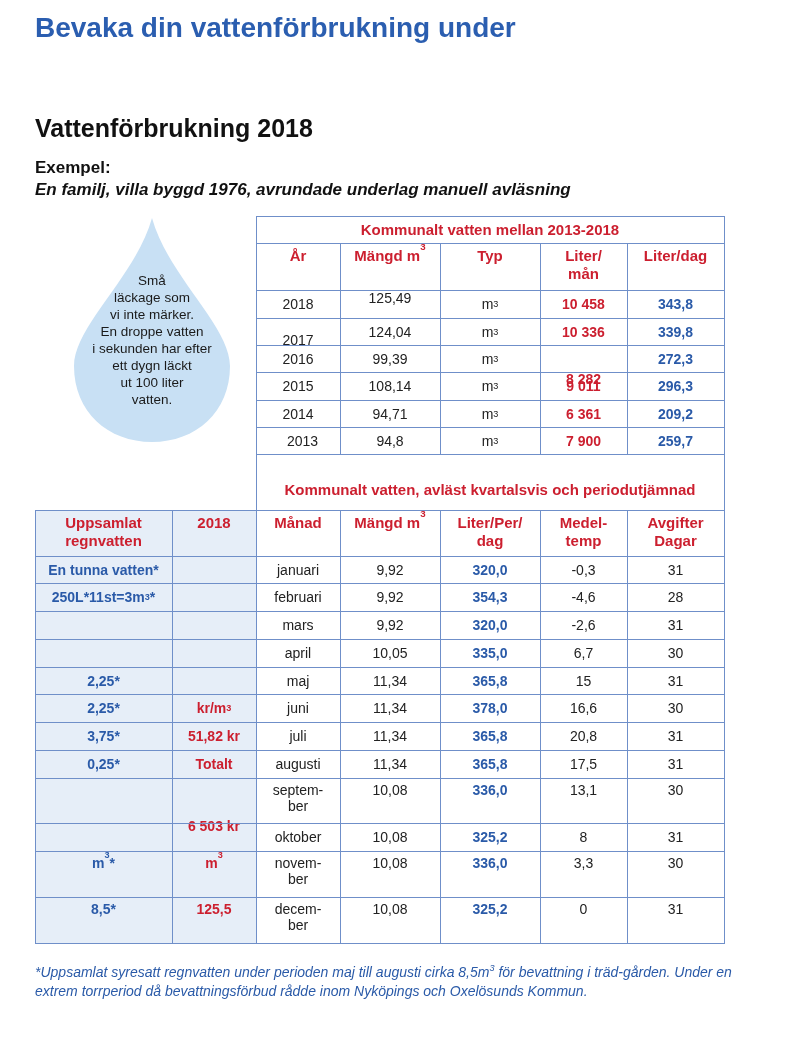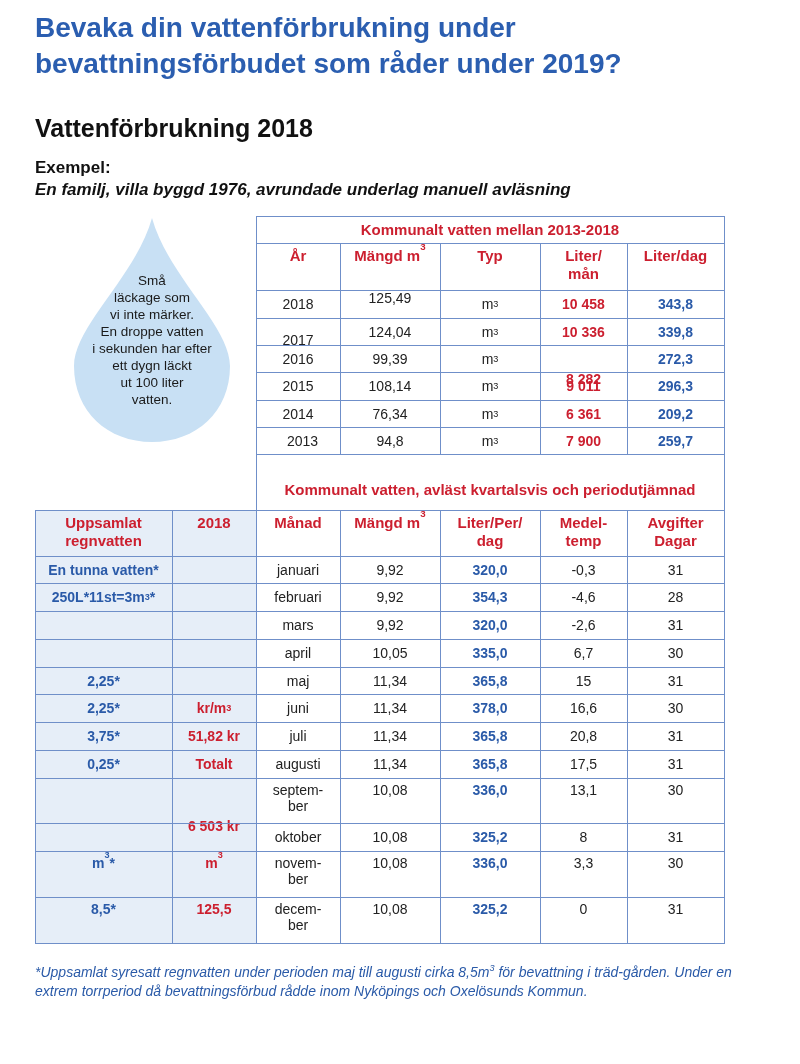--- a/index.html
+++ b/index.html
@@ -24,21 +24,20 @@
   .shade { position: absolute; background: #e6eef8; }
 
   .footnote { position: absolute; left: 35px; top: 963px; width: 720px; font-size: 14px; line-height: 19px; font-style: italic; color: #2a5aa8; }
   sup { font-size: 0.65em; vertical-align: super; line-height: 0; }
 </style>
 </head>
 <body>
 
 <div class="title">
   <div>Bevaka din vattenförbrukning under</div>
-  <div>bevattningsförbudet som råder under 2019?</div>
 </div>
 <div class="subtitle">Vattenförbrukning 2018</div>
 <div class="example-label">Exempel:</div>
 <div class="example-text">En familj, villa byggd 1976, avrundade underlag manuell avläsning</div>
 
 <div class="drop">
   <svg width="160" height="228" viewBox="0 0 160 228">
     <path d="M80 2 C 96 60, 158 110, 158 150 C 158 196, 124 226, 80 226 C 36 226, 2 196, 2 150 C 2 110, 64 60, 80 2 Z" fill="#c8e0f4"></path>
   </svg>
   <div class="drop-text" id="drop-text">
@@ -74,21 +73,21 @@
     <div class="cell " style="left: 340px; top: 345px; width: 100px; height: 27px;">99,39</div>
     <div class="cell " style="left: 440px; top: 345px; width: 100px; height: 27px;">m<sup>3</sup></div>
     <div class="cell red" style="left: 540px; top: 345px; width: 87px; height: 27px; margin-top: 20px;">8 282</div>
     <div class="cell blue" style="left: 627px; top: 345px; width: 97px; height: 27px;">272,3</div>
     <div class="cell " style="left: 256px; top: 372px; width: 84px; height: 28px;">2015</div>
     <div class="cell " style="left: 340px; top: 372px; width: 100px; height: 28px;">108,14</div>
     <div class="cell " style="left: 440px; top: 372px; width: 100px; height: 28px;">m<sup>3</sup></div>
     <div class="cell red" style="left: 540px; top: 372px; width: 87px; height: 28px;">9 011</div>
     <div class="cell blue" style="left: 627px; top: 372px; width: 97px; height: 28px;">296,3</div>
     <div class="cell " style="left: 256px; top: 400px; width: 84px; height: 27px;">2014</div>
-    <div class="cell " style="left: 340px; top: 400px; width: 100px; height: 27px;">76,34</div>
+    <div class="cell " style="left: 340px; top: 400px; width: 100px; height: 27px;">94,71</div>
     <div class="cell " style="left: 440px; top: 400px; width: 100px; height: 27px;">m<sup>3</sup></div>
     <div class="cell red" style="left: 540px; top: 400px; width: 87px; height: 27px;">6 361</div>
     <div class="cell blue" style="left: 627px; top: 400px; width: 97px; height: 27px;">209,2</div>
     <div class="cell " style="left: 256px; top: 427px; width: 84px; height: 27px; padding-left: 9px;">2013</div>
     <div class="cell " style="left: 340px; top: 427px; width: 100px; height: 27px;">94,8</div>
     <div class="cell " style="left: 440px; top: 427px; width: 100px; height: 27px;">m<sup>3</sup></div>
     <div class="cell red" style="left: 540px; top: 427px; width: 87px; height: 27px;">7 900</div>
     <div class="cell blue" style="left: 627px; top: 427px; width: 97px; height: 27px;">259,7</div>
     <div class="grid-line" style="left: 256px; top: 216px; width: 468px; height: 1px;"></div>
     <div class="grid-line" style="left: 256px; top: 243px; width: 468px; height: 1px;"></div>

